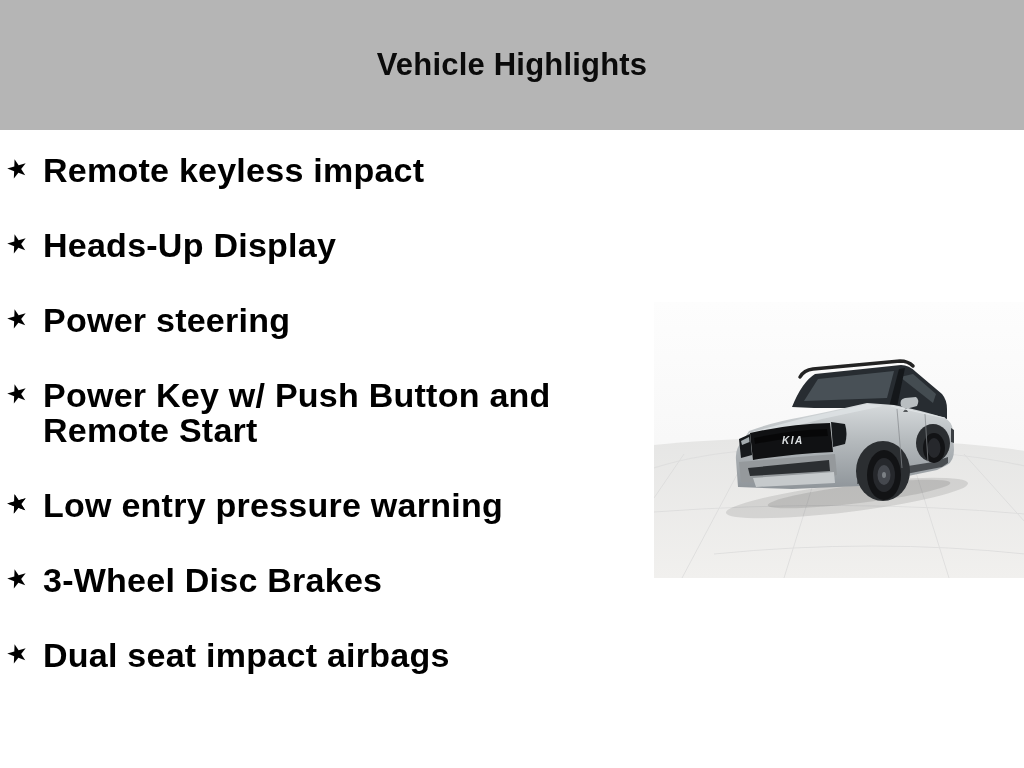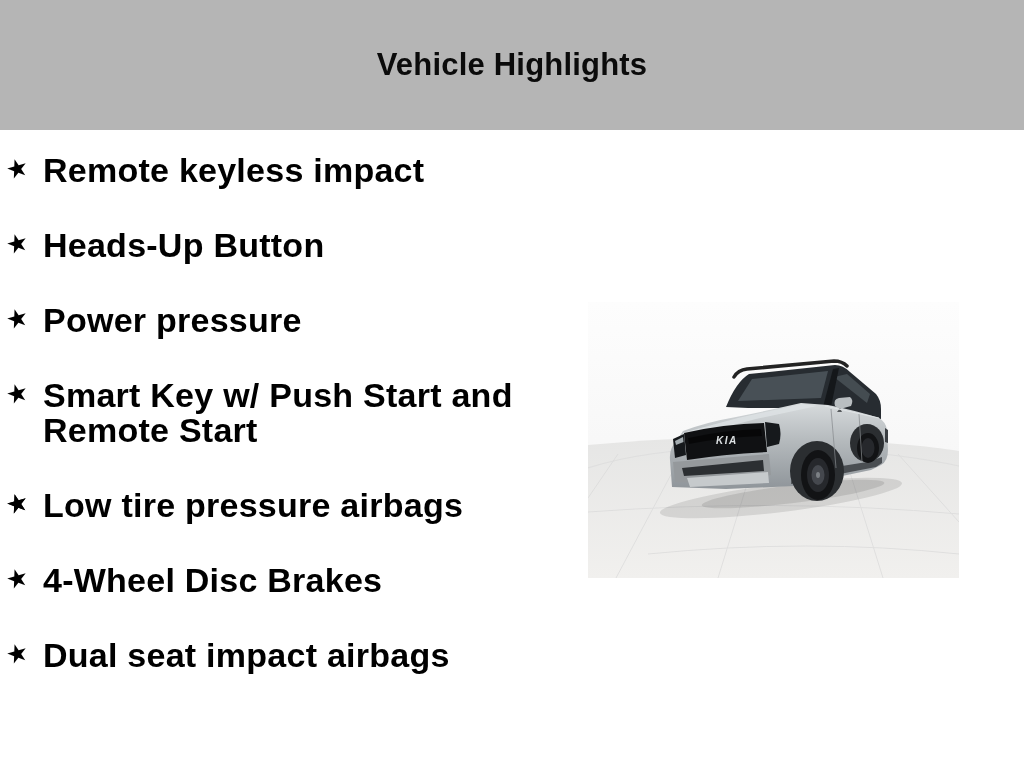--- a/index.html
+++ b/index.html
@@ -54,44 +54,44 @@
     font-size: 25px;
     line-height: 25px;
     letter-spacing: 0;
     transform: rotate(-16deg);
     color: #000000;
   }
 
   
   .photo {
     position: absolute;
-    left: 588px;
+    left: 654px;
     top: 302px;
     width: 371px;
     height: 276px;
   }
   .photo svg { display: block; width: 100%; height: 100%; }
 </style>
 </head>
 <body>
 
 <div class="page">
 
   <div class="header">
     <h1 class="title">Vehicle Highlights</h1>
   </div>
 
   <ul class="highlights" id="highlights-list">
       <li><span class="star">★</span><span>Remote keyless impact</span></li>
-      <li><span class="star">★</span><span>Heads-Up Button</span></li>
-      <li><span class="star">★</span><span>Power pressure</span></li>
-      <li><span class="star">★</span><span>Smart Key w/ Push Start and Remote Start</span></li>
+      <li><span class="star">★</span><span>Heads-Up Display</span></li>
+      <li><span class="star">★</span><span>Power steering</span></li>
+      <li><span class="star">★</span><span>Power Key w/ Push Button and Remote Start</span></li>
       <li><span class="star">★</span></li>
-      <li><span class="star">★</span><span>Low tire pressure airbags</span></li>
-      <li><span class="star">★</span><span>4-Wheel Disc Brakes</span></li>
+      <li><span class="star">★</span><span>Low entry pressure warning</span></li>
+      <li><span class="star">★</span><span>3-Wheel Disc Brakes</span></li>
       <li><span class="star">★</span><span>Dual seat impact airbags</span></li>
     </ul>
 
   <div class="photo">
     <svg viewBox="0 0 371 276" xmlns="http://www.w3.org/2000/svg">
       <defs>
         <linearGradient id="wallGrad" x1="0" y1="0" x2="0" y2="1">
           <stop offset="0" stop-color="#fdfdfd"></stop>
           <stop offset="1" stop-color="#f3f3f3"></stop>
         </linearGradient>

